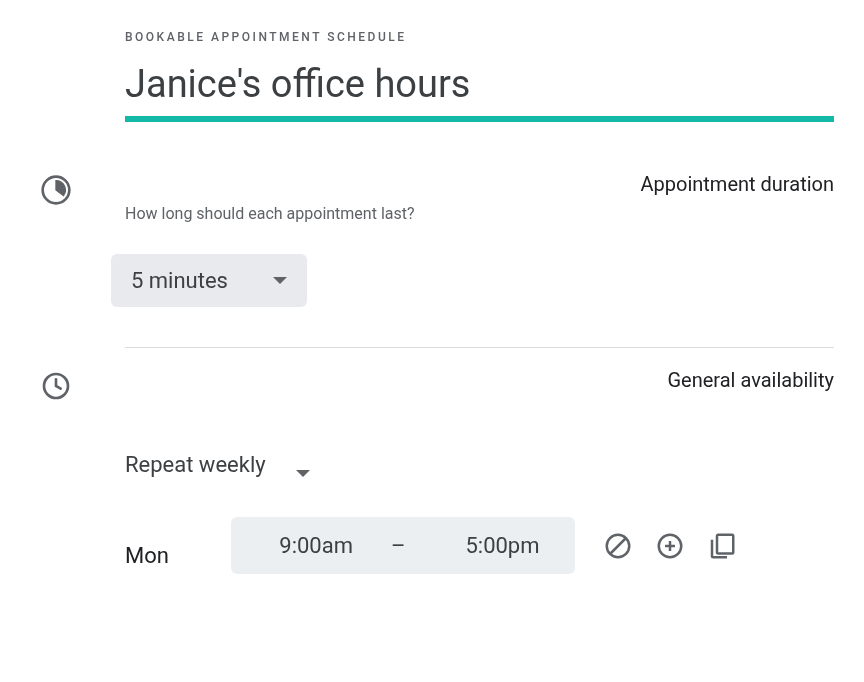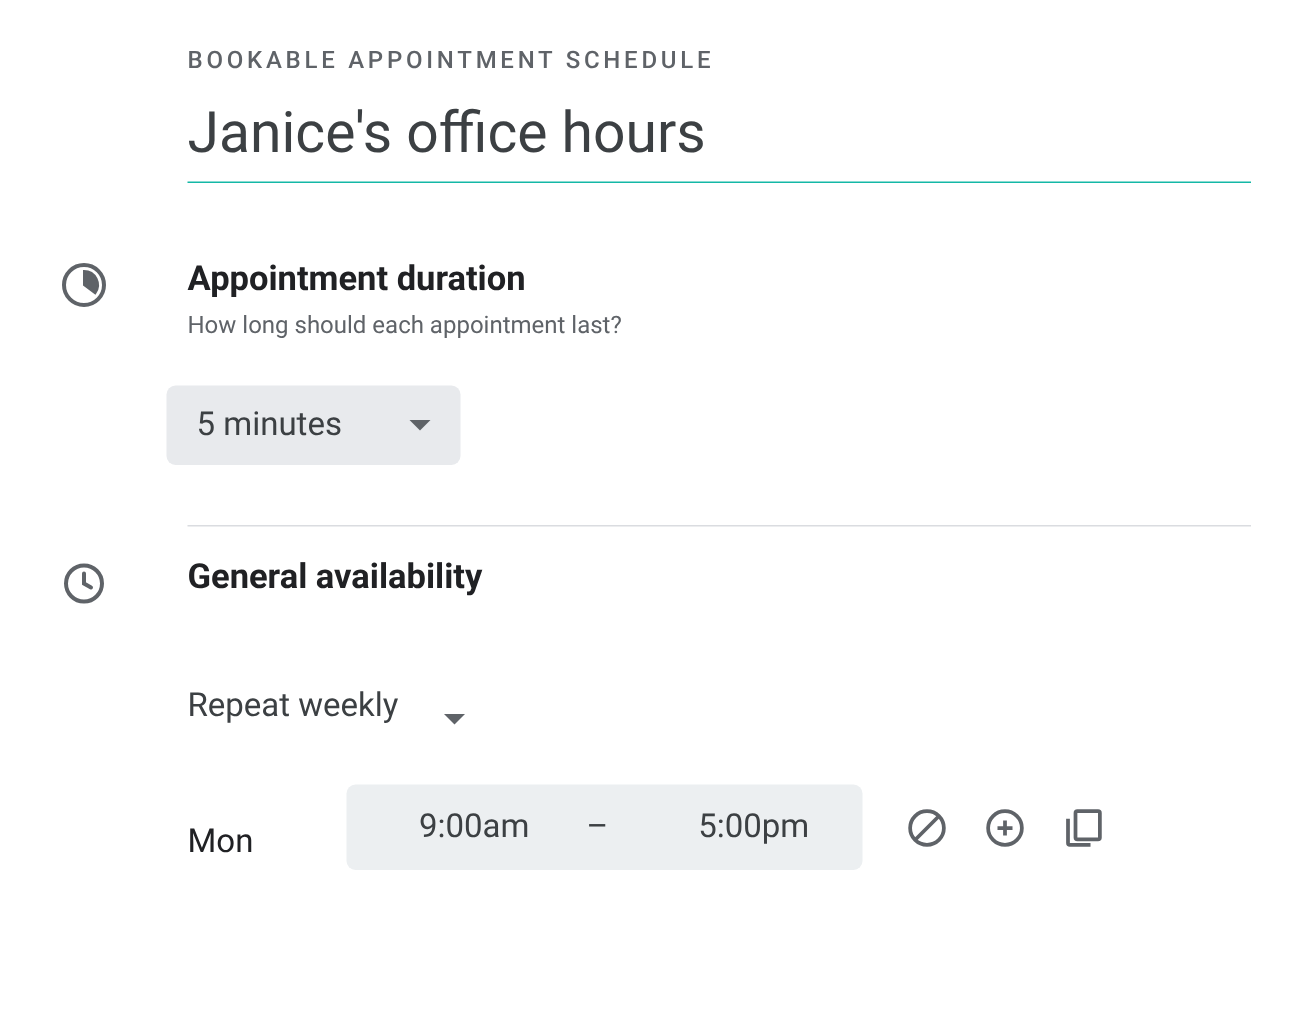--- a/index.html
+++ b/index.html
@@ -17,32 +17,32 @@
     }
     .container {
       display: flex;
       flex-direction: column;
     }
     .header-section {
       margin-left: 85px;
       margin-bottom: 50px;
     }
     .overline {
-      font-size: 16px;
+      font-size: 12px;
       font-weight: 500;
       letter-spacing: 2.5px;
       color: #5f6368;
       margin-bottom: 18px;
     }
     .title-input {
       font-size: 38px;
       font-weight: 400;
       color: #3c4043;
       border: none;
-      border-bottom: 1px solid #14b8a6;
+      border-bottom: 6px solid #14b8a6;
       padding-bottom: 10px;
       width: 100%;
       outline: none;
       font-family: inherit;
       background: transparent;
     }
     .section-row {
       display: flex;
       align-items: flex-start;
       margin-bottom: 24px;
@@ -56,24 +56,25 @@
     .icon-col svg {
       width: 32px;
       height: 32px;
       fill: #5f6368;
       stroke: #5f6368;
     }
     .content-col {
       flex: 1;
     }
     .section-title {
-      font-size: 23px;
-      font-weight: 700;
+      font-size: 20px;
+      font-weight: 400;
       color: #202124;
       margin-bottom: 6px;
+      text-align: right;
     }
     .section-desc {
       font-size: 16px;
       color: #5f6368;
       line-height: 1.5;
     }
     .learn-more {
       color: #1a73e8;
       text-decoration: underline;
       cursor: pointer;

